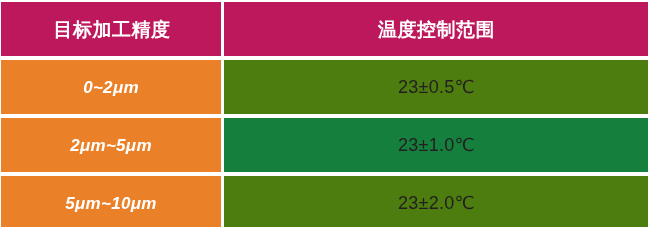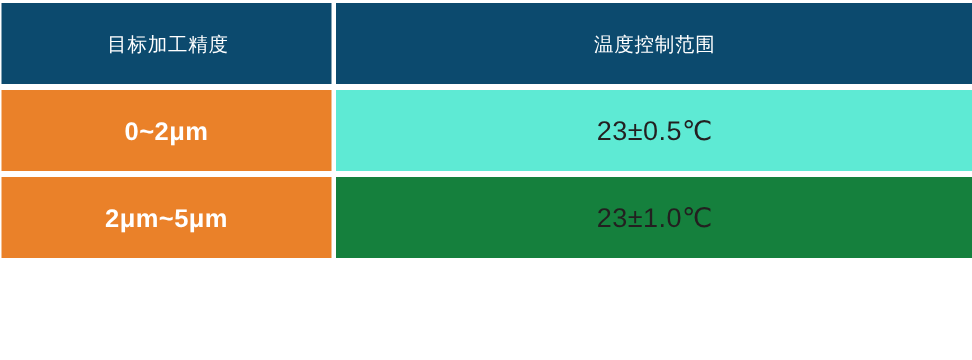--- a/index.html
+++ b/index.html
@@ -38,52 +38,53 @@
     padding: 0;
     margin: 0;
     height: 54px;
     vertical-align: middle;
     text-align: center;
     border: 0;
   }
 
   
   .hdr-cell {
-    background: #0c4a6e;
+    background: #be185d;
     color: #ffffff;
-    font-weight: normal;
-    font-size: 13px;
+    font-weight: bold;
+    font-size: 19px;
     letter-spacing: 0.5px;
   }
   .hdr-cell.left-hdr {
     text-align: center;
     padding-left: 2px;
   }
   .hdr-cell.right-hdr {
     text-align: center;
     margin-left: 34px;
   }
 
   
   .cat-cell {
     background: #ea8129;
     color: #ffffff;
     font-weight: bold;
     font-size: 17px;
     letter-spacing: 0.3px;
+    font-style: italic;
   }
 
   
   .val-cell {
     color: #231f20;
     font-size: 18px;
     font-weight: normal;
     letter-spacing: 0.3px;
   }
-  .val-cell.shade-a { background: #5eead4; }
+  .val-cell.shade-a { background: #4d7c0f; }
   .val-cell.shade-b { background: #15803d; }
 
   .cell-text {
     display: block;
     line-height: 1;
   }
 </style>
 </head>
 <body>
 
@@ -113,15 +114,23 @@
         </td>
       </tr>
       <tr>
         <td class="cat-cell">
           <span class="cell-text">2μm~5μm</span>
         </td>
         <td class="val-cell shade-b">
           <span class="cell-text">23±1.0℃</span>
         </td>
       </tr>
+      <tr>
+        <td class="cat-cell">
+          <span class="cell-text">5μm~10μm</span>
+        </td>
+        <td class="val-cell shade-a">
+          <span class="cell-text">23±2.0℃</span>
+        </td>
+      </tr>
     </tbody>
   </table>
 </div>
 
 </body></html>

